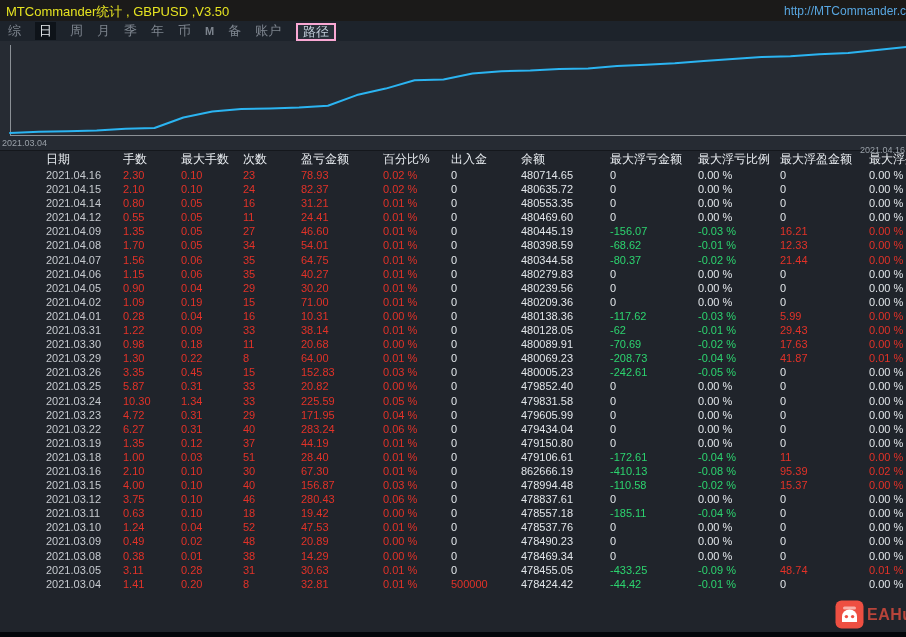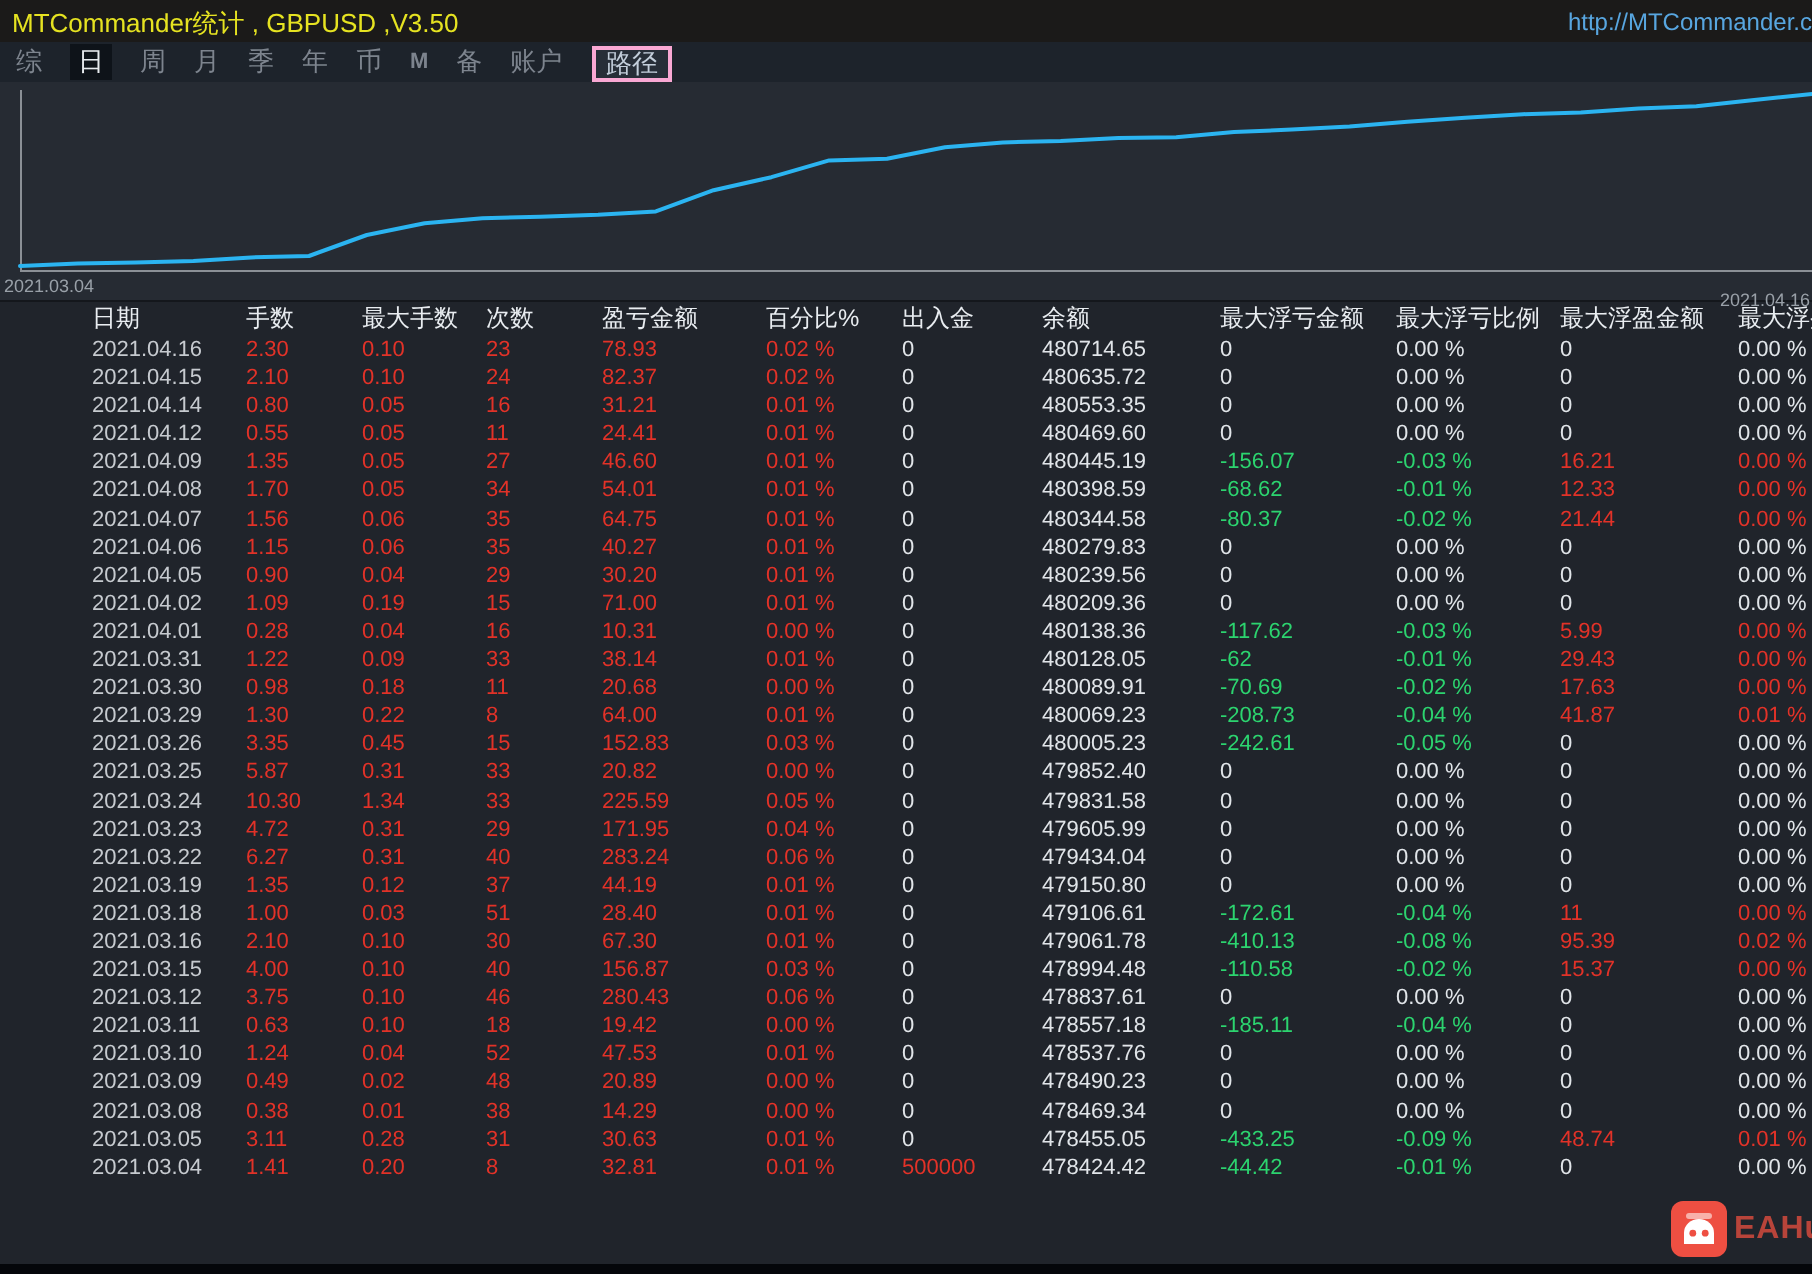--- a/index.html
+++ b/index.html
@@ -404,21 +404,21 @@
           <td class="c-red">0.00 %</td>
         </tr>
         <tr>
           <td class="c-gray">2021.03.16</td>
           <td class="c-red">2.10</td>
           <td class="c-red">0.10</td>
           <td class="c-red">30</td>
           <td class="c-red">67.30</td>
           <td class="c-red">0.01 %</td>
           <td class="c-white">0</td>
-          <td class="c-white">479061.78</td>
+          <td class="c-white">862666.19</td>
           <td class="c-green">-410.13</td>
           <td class="c-green">-0.08 %</td>
           <td class="c-red">95.39</td>
           <td class="c-red">0.02 %</td>
         </tr>
         <tr>
           <td class="c-gray">2021.03.15</td>
           <td class="c-red">4.00</td>
           <td class="c-red">0.10</td>
           <td class="c-red">40</td>

